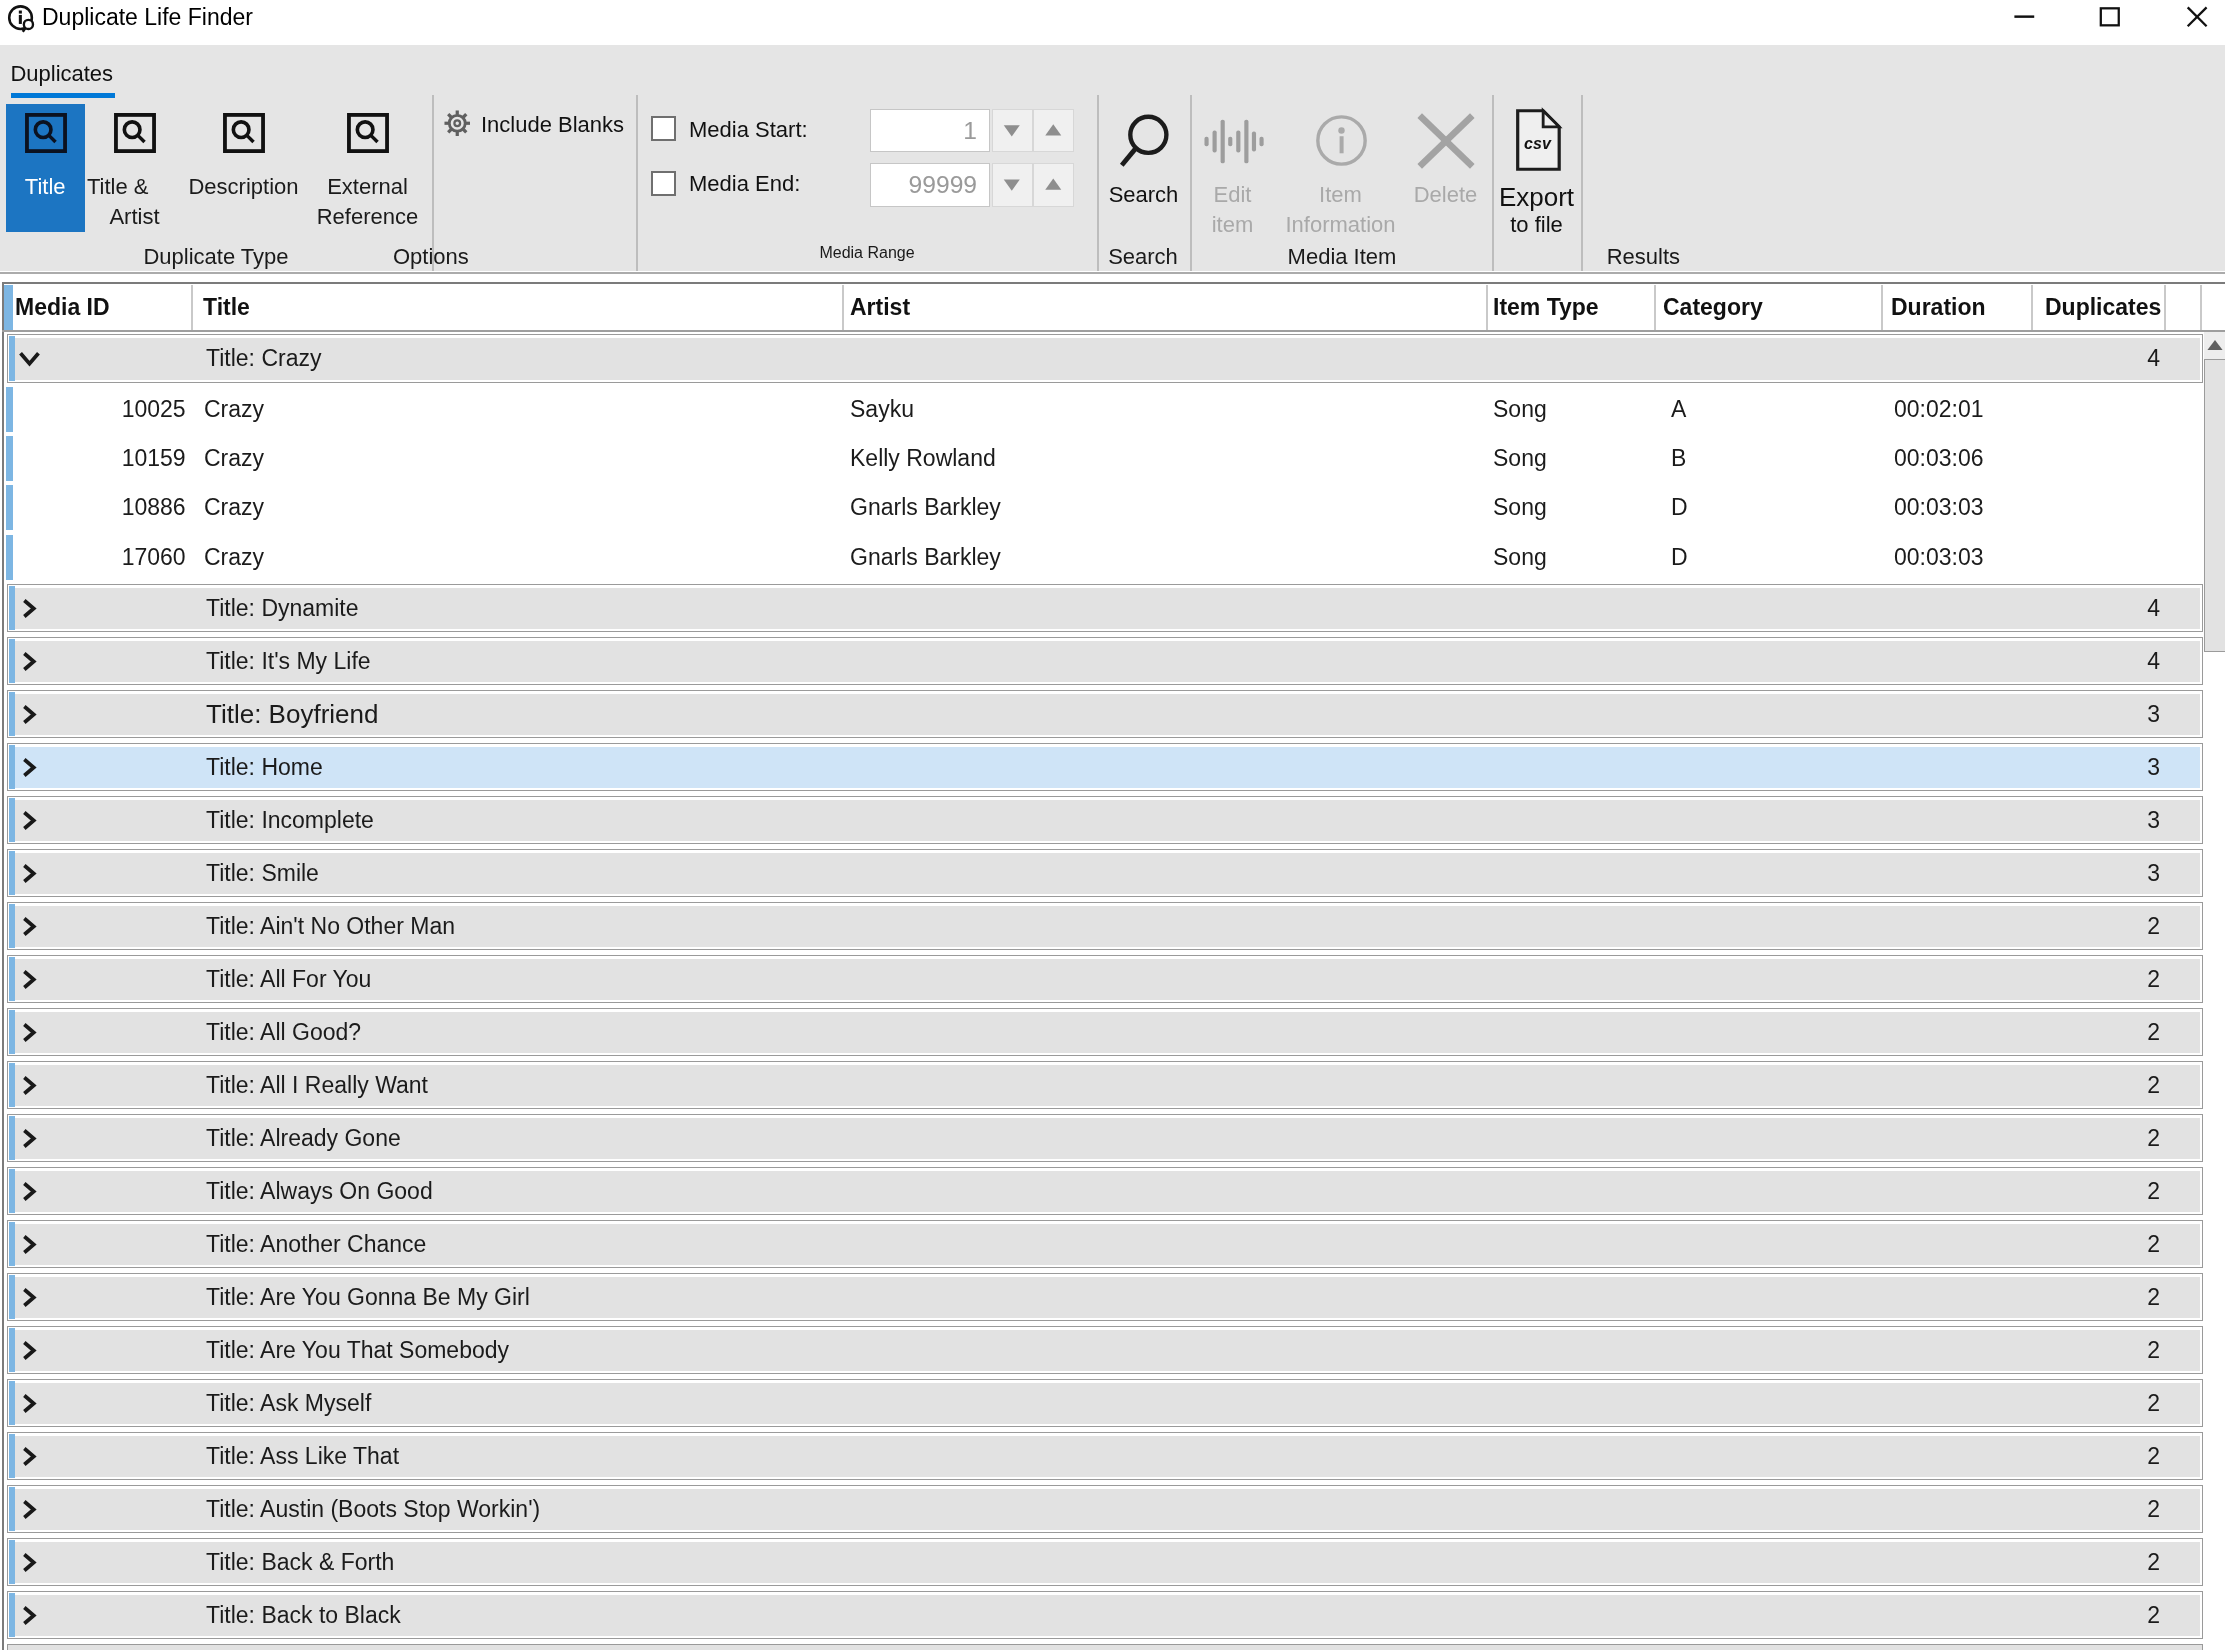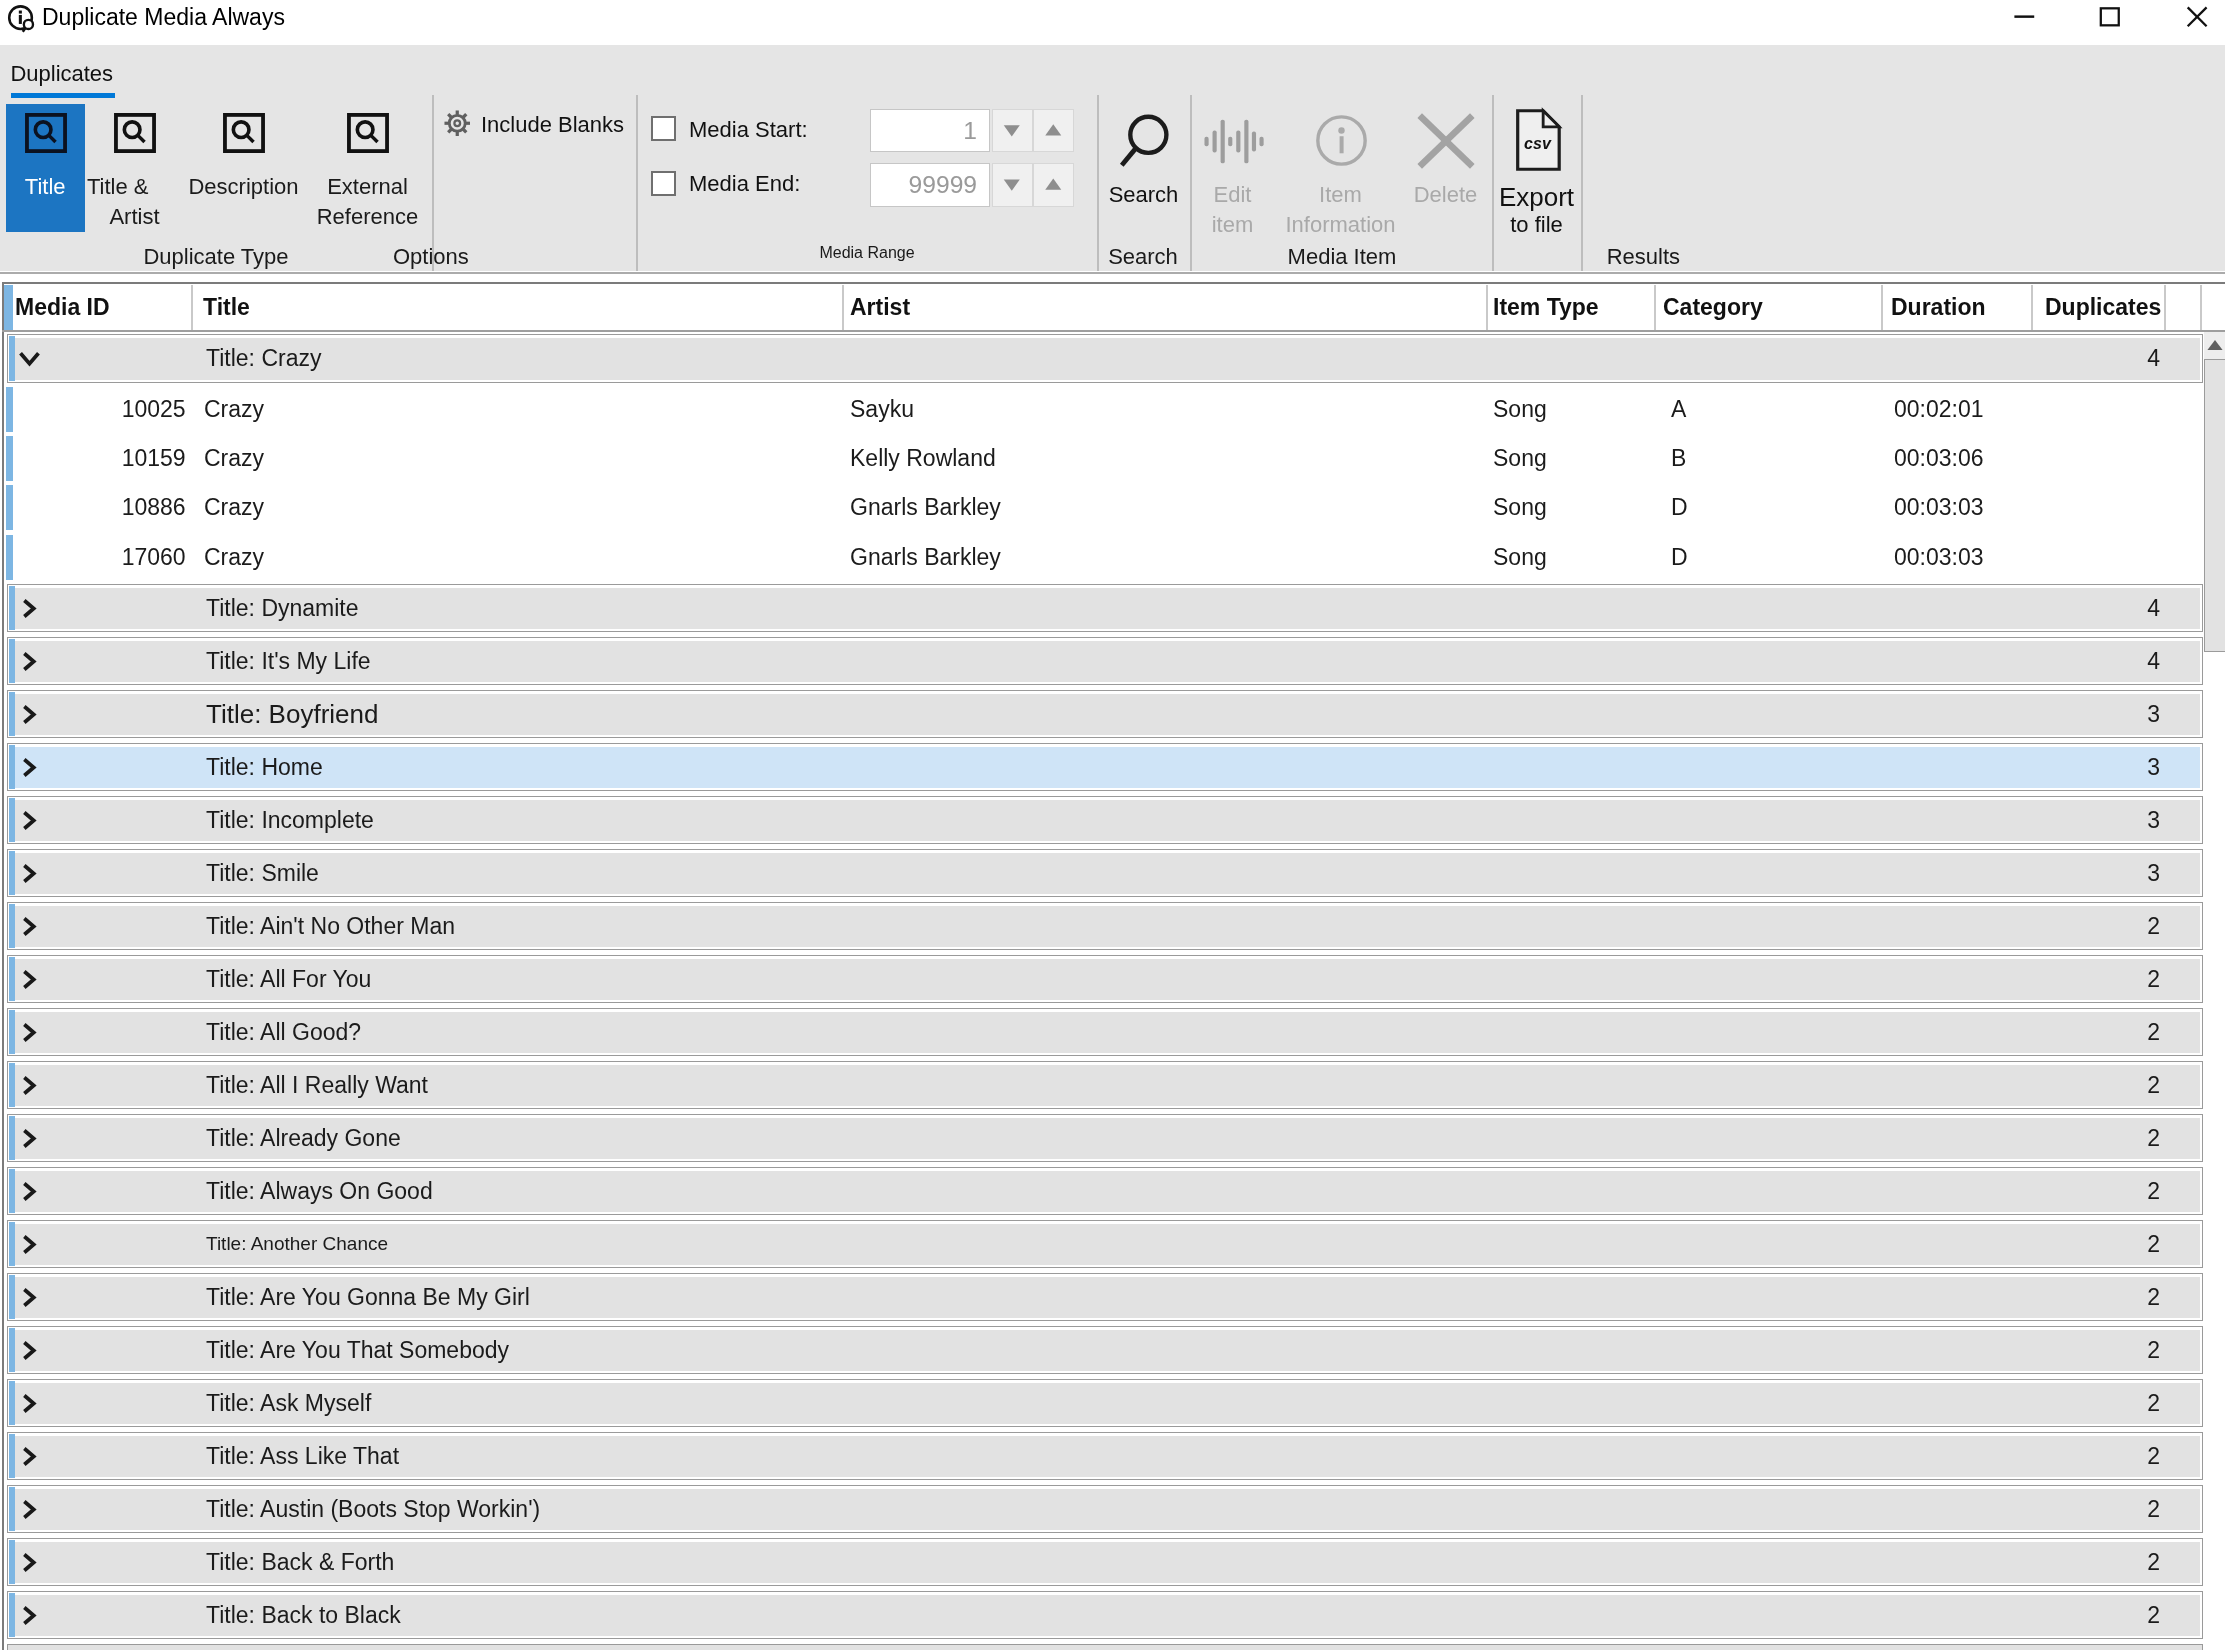--- a/index.html
+++ b/index.html
@@ -6,21 +6,21 @@
 .txt{position:absolute;white-space:nowrap;color:#1b1b1b;}
 </style></head><body>
 
 <svg class="abs" style="left:5.7px;top:1.9px" width="38" height="38" viewBox="0 0 40 40">
  <circle cx="15.3" cy="16.5" r="11.9" fill="none" stroke="#111" stroke-width="2.7"></circle>
  <rect x="13.5" y="9" width="3.2" height="3.2" fill="#111"></rect>
  <rect x="13.5" y="13.6" width="3.2" height="9.5" fill="#111"></rect>
  <circle cx="23.6" cy="23.6" r="4.8" fill="#fff" stroke="#111" stroke-width="2.5"></circle>
  <line x1="20.3" y1="27.6" x2="17.6" y2="31.3" stroke="#111" stroke-width="2.7"></line>
 </svg>
-<div class="txt" style="left:42px;top:3.8px;height:26.5px;line-height:26.5px;font-size:23px;color:#000;">Duplicate Media Always</div>
+<div class="txt" style="left:42px;top:3.8px;height:26.5px;line-height:26.5px;font-size:23px;color:#000;">Duplicate Life Finder</div>
 <svg class="abs" style="left:2004px;top:4.7px" width="221" height="24.6" viewBox="0 0 234 26">
  <rect x="11" y="11" width="21" height="2.6" fill="#111"></rect>
  <rect x="102.5" y="3.5" width="19" height="18" fill="none" stroke="#111" stroke-width="2.4"></rect>
  <line x1="194.5" y1="2.5" x2="214.5" y2="22.5" stroke="#111" stroke-width="2.4"></line>
  <line x1="214.5" y1="2.5" x2="194.5" y2="22.5" stroke="#111" stroke-width="2.4"></line>
 </svg>
 
 <div class="abs" style="left:0;top:45px;width:2226px;height:226px;background:#e5e5e5;"></div>
 <div class="txt" style="left:10.4px;top:59px;height:30px;line-height:30px;font-size:22px;color:#111;">Duplicates</div>
 <div class="abs" style="left:11.4px;top:93px;width:104px;height:4.7px;background:#0078d7;"></div>
@@ -291,21 +291,21 @@
     <polyline points="2.5,2.5 12.5,11 2.5,19.5" fill="none" stroke="#191919" stroke-width="4"></polyline>
   </svg>
 <div class="txt" style="left:206px;top:1167px;height:48px;line-height:48px;font-size:23px;">Title: Always On Good</div>
 <div class="txt" style="left:1971px;top:1167px;width:189px;height:48px;line-height:48px;text-align:right;font-size:23px;">2</div>
 <div class="abs" style="left:6.6px;top:1220px;width:2196px;height:48px;background:#fff;border:1.9px solid #9a9a9a;box-sizing:border-box;"></div>
 <div class="abs" style="left:9.5px;top:1224px;width:2190px;height:41px;background:#e2e2e2;"></div>
 <div class="abs" style="left:8.5px;top:1222px;width:6.6px;height:44px;background:#7db6e3;"></div>
 <svg class="abs" style="left:22px;top:1234px" width="15" height="21" viewBox="0 0 16 22">
     <polyline points="2.5,2.5 12.5,11 2.5,19.5" fill="none" stroke="#191919" stroke-width="4"></polyline>
   </svg>
-<div class="txt" style="left:206px;top:1220px;height:48px;line-height:48px;font-size:19px;">Title: Another Chance</div>
+<div class="txt" style="left:206px;top:1220px;height:48px;line-height:48px;font-size:23px;">Title: Another Chance</div>
 <div class="txt" style="left:1971px;top:1220px;width:189px;height:48px;line-height:48px;text-align:right;font-size:23px;">2</div>
 <div class="abs" style="left:6.6px;top:1273px;width:2196px;height:48px;background:#fff;border:1.9px solid #9a9a9a;box-sizing:border-box;"></div>
 <div class="abs" style="left:9.5px;top:1277px;width:2190px;height:41px;background:#e2e2e2;"></div>
 <div class="abs" style="left:8.5px;top:1275px;width:6.6px;height:44px;background:#7db6e3;"></div>
 <svg class="abs" style="left:22px;top:1287px" width="15" height="21" viewBox="0 0 16 22">
     <polyline points="2.5,2.5 12.5,11 2.5,19.5" fill="none" stroke="#191919" stroke-width="4"></polyline>
   </svg>
 <div class="txt" style="left:206px;top:1273px;height:48px;line-height:48px;font-size:23px;">Title: Are You Gonna Be My Girl</div>
 <div class="txt" style="left:1971px;top:1273px;width:189px;height:48px;line-height:48px;text-align:right;font-size:23px;">2</div>
 <div class="abs" style="left:6.6px;top:1326px;width:2196px;height:48px;background:#fff;border:1.9px solid #9a9a9a;box-sizing:border-box;"></div>

